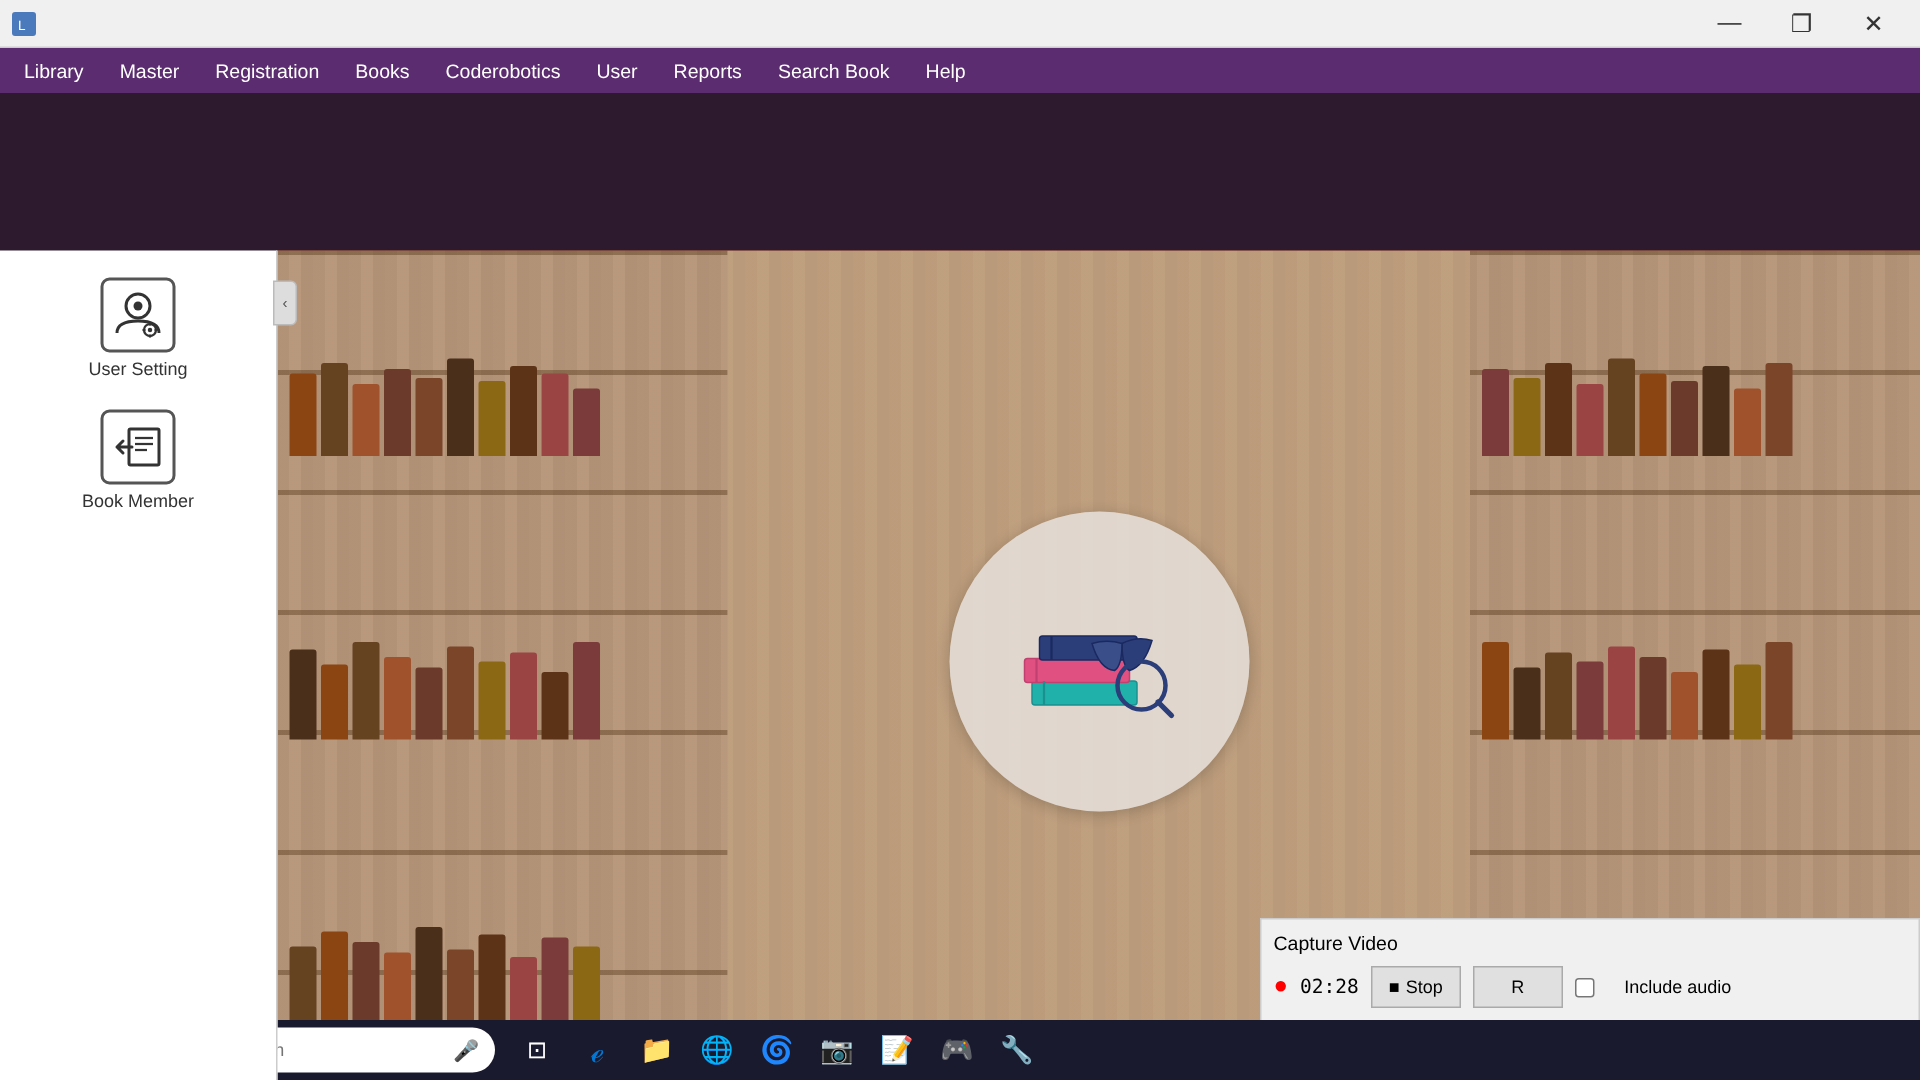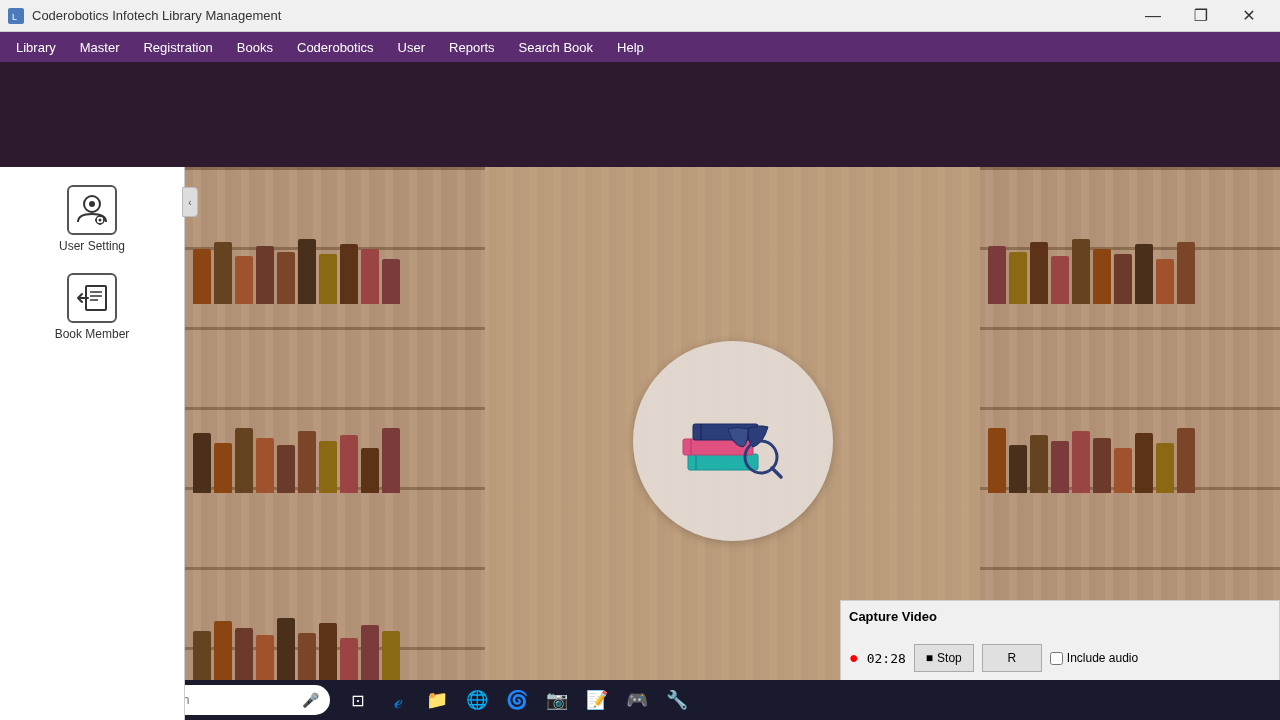--- a/index.html
+++ b/index.html
@@ -289,22 +289,22 @@
       bottom: 40px;
       right: 0;
       width: 440px;
       background: #f0f0f0;
       border: 1px solid #ccc;
       border-bottom: none;
       padding: 8px;
       font-size: 12px;
     }
     .capture-panel-title {
-      font-weight: bold;
-      margin-bottom: 20px;
+      font-weight: normal;
+      margin-bottom: 8px;
       font-size: 13px;
     }
     .capture-controls {
       display: flex;
       align-items: center;
       gap: 8px;
     }
     .capture-btn {
       width: 60px; height: 28px;
       background: #e0e0e0;
@@ -315,36 +315,35 @@
       gap: 4px;
     }
     .record-dot { color: red; font-size: 16px; }
     .time-display {
       font-family: monospace;
       font-size: 13px;
     }
     .include-audio {
       display: flex;
       align-items: flex-end;
-      gap: 4px;
+      gap: 20px;
       font-size: 12px;
     }
   </style>
 </head>
 <body>
 
 <div class="title-bar">
   <div class="title-bar-left">
     <div class="title-bar-icon">
       <svg width="12" height="12" viewBox="0 0 12 12">
         <rect width="12" height="12" fill="#4a7abc" rx="2"></rect>
         <text x="2" y="10" font-size="9" fill="white">L</text>
       </svg>
     </div>
-    <span>Coderobotics Infotech Library Management</span>
   </div>
   <div class="title-bar-controls">
     <button class="title-btn">—</button>
     <button class="title-btn">❐</button>
     <button class="title-btn close">✕</button>
   </div>
 </div>
 
 <div class="menu-bar">
 <div class="menu-item">Library</div>

